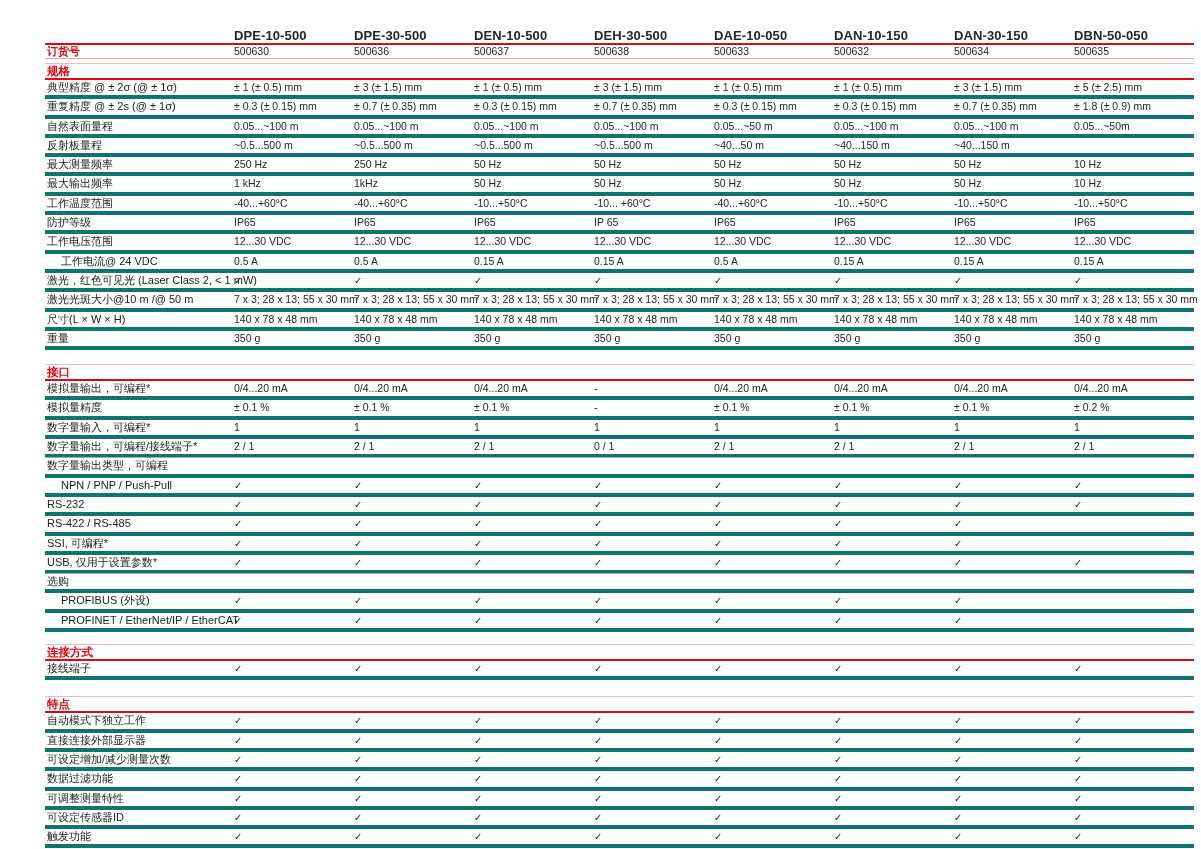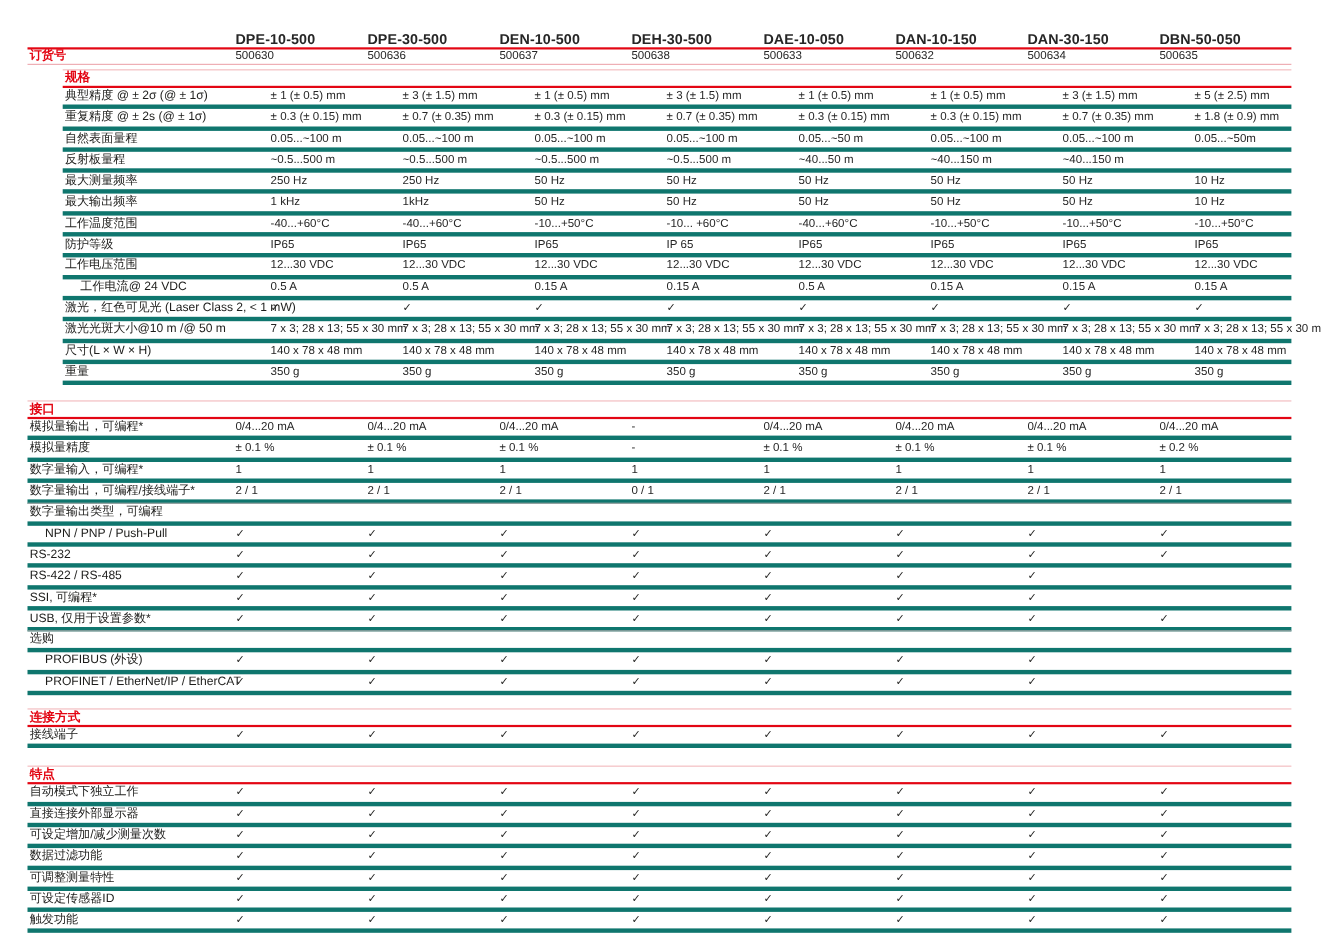--- a/index.html
+++ b/index.html
@@ -1,33 +1,33 @@
 <!DOCTYPE html>
 <html><head>
 <meta charset="utf-8">
 <style>
   html,body{margin:0;padding:0;background:#ffffff;}
   body{width:1201px;height:849px;position:relative;overflow:hidden;
        font-family:"Liberation Sans","DejaVu Sans",sans-serif;color:#1d1d1b;}
-  #table{position:absolute;left:25px;top:28px;width:1149px;}
+  #table{position:absolute;left:45px;top:28px;width:1149px;}
   .row{display:grid;grid-template-columns:189px repeat(8,120px);}
   .cell{font-size:10.5px;line-height:15.3px;height:15.3px;white-space:nowrap;overflow:visible;}
   .label{padding-left:2px;font-size:11px;color:#1d1d1b;}
   .indent .label{padding-left:16px;}
   
   .row.head .cell{height:15px;line-height:15px;}
   .head-name{color:#e30613;font-weight:bold;font-size:13px;letter-spacing:0.1px;}
   
   .row.order{border-top:2px solid #e30613;border-bottom:1px solid #eda7ad;}
   .row.order .cell{height:13px;line-height:13px;}
   .order-label{color:#e30613;font-weight:bold;}
   .order-code{color:#e30613;font-size:10.5px;}
   
   .section{margin-top:14px;}
-  .section.s0{margin-top:4px;margin-left:32px;}
+  .section.s0{margin-top:4px;}
   .section.s2{margin-top:12px;}
   .section.s3{margin-top:16px;}
   .sec-title{border-top:1px solid #f2b8bc;border-bottom:2px solid #e30613;
              color:#e30613;font-weight:bold;font-size:11.5px;
              padding:1px 0 1px 2px;height:12px;line-height:12px;}
   .row.data{border-bottom:4px solid #0f766e;}
   .row.group{border-top:1px solid #a8a8a8;margin-top:-1px;}
   .val{color:#262626;}
   .check{font-size:10px;color:#1d1d1b;}
 </style>

